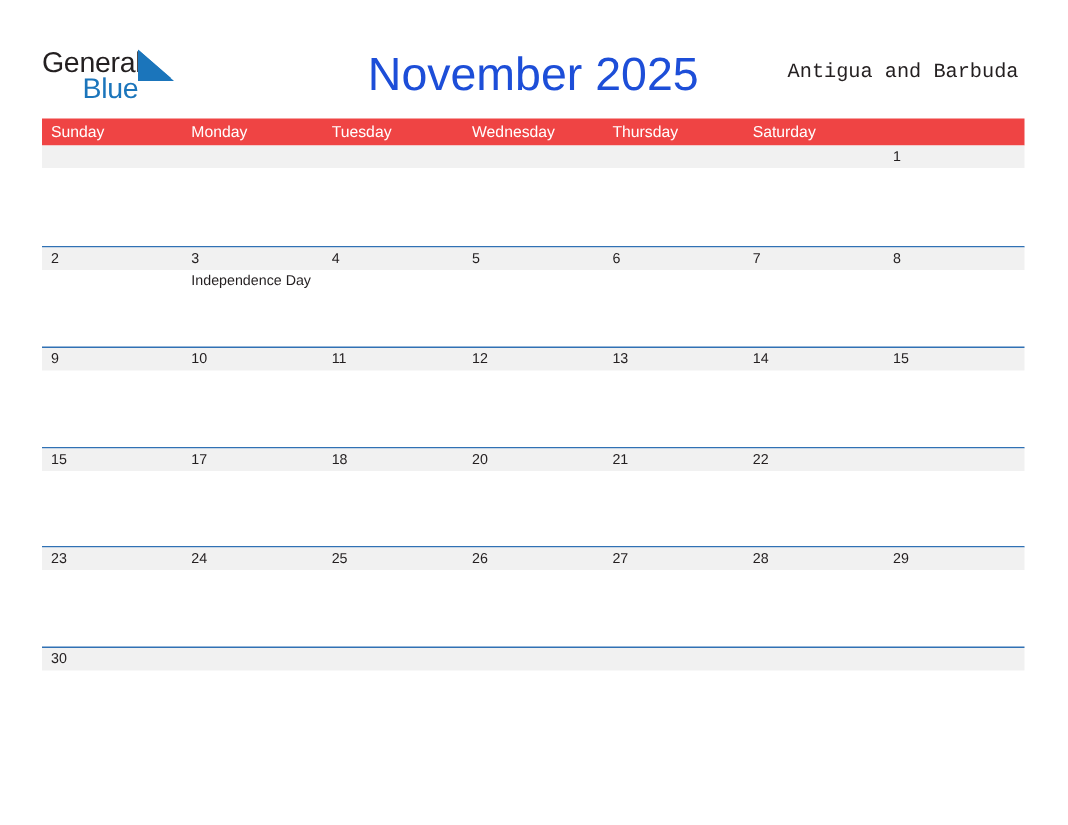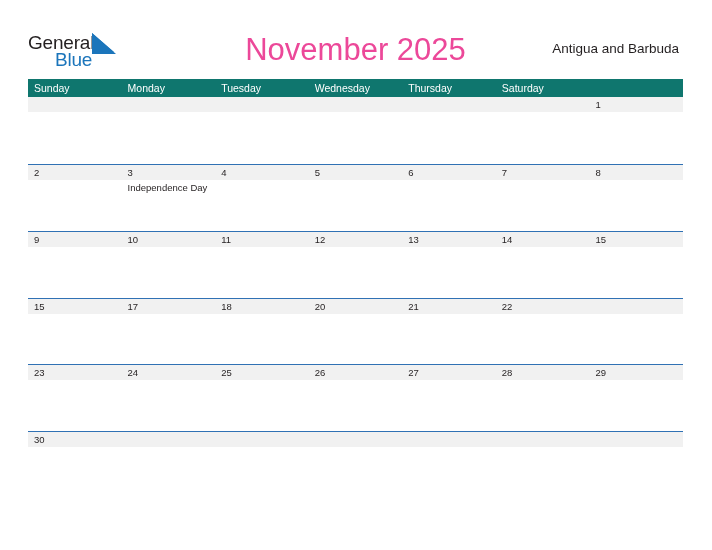--- a/index.html
+++ b/index.html
@@ -63,49 +63,49 @@
   }
 
   .cal-title {
     position: absolute;
     left: 0;
     top: 0;
     width: 655px;
     text-align: center;
     font-size: 31px;
     font-weight: 400;
-    color: #ec4899;
+    color: #1d4ed8;
     line-height: 44px;
     letter-spacing: 0px;
     font-family: "Liberation Sans", sans-serif;
   }
 
   .cal-region {
     position: absolute;
     right: 4px;
     top: 13px;
     font-size: 13.5px;
     color: #231f20;
     text-align: right;
-    font-family: Liberation Sans, sans-serif;
+    font-family: Liberation Mono, monospace;
   }
 
   
   .calendar {
     position: absolute;
     left: 28px;
     top: 79px;
     width: 655px;
   }
 
   .dow-row {
     display: flex;
     width: 655px;
     height: 18px;
-    background: #0f766e;
+    background: #ef4444;
   }
   .dow-cell {
     flex: 0 0 93.571px;
     width: 93.571px;
     color: #ffffff;
     font-size: 10.5px;
     line-height: 18px;
     padding-left: 6px;
     box-sizing: border-box;
     white-space: nowrap;

